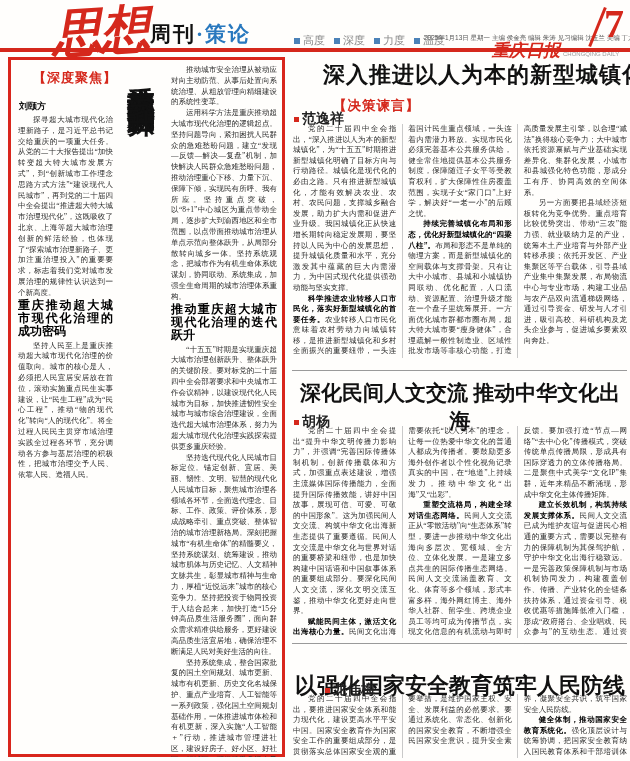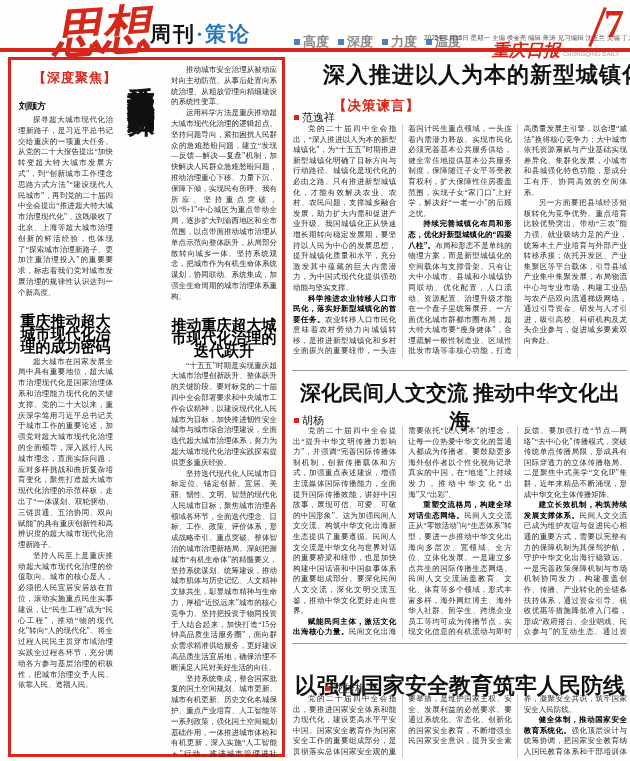--- a/index.html
+++ b/index.html
@@ -20,21 +20,21 @@
   .masthead-sub { left:150px; top:20px; font-size:21px; font-weight:bold; letter-spacing:2px; }
   .masthead-sub .w1 { color:#111; }
   .masthead-sub .dot { color:#2878be; }
   .masthead-sub .w2 { color:#2878be; }
   .hdr-row {
     left:294px; top:33px; width:300px; display:flex; align-items:center; gap:9px;
     font-family:"Liberation Sans", sans-serif; white-space:nowrap;
   }
   .menu-item { display:flex; align-items:center; gap:3px; }
   .menu-sq { width:6px; height:6px; background:#4b82b8; display:inline-block; }
-  .menu-label { font-size:13px; font-weight:bold; color:#8a8a8a; }
+  .menu-label { font-size:11px; font-weight:normal; color:#8a8a8a; }
   .dateline { left:424px; top:34px; font-size:6.5px; color:#555; white-space:nowrap;
     font-family:"Liberation Sans", sans-serif; }
   .paper-logo { left:492px; top:10px; display:flex; align-items:baseline; gap:3px; white-space:nowrap;margin-top:29px; }
   .paper-name { font-size:17px; font-weight:bold; font-style:italic; color:#d5281c; }
   .paper-name-en { font-size:6px; color:#9a9a9a; font-family:"Liberation Sans", sans-serif; }
   .page-slash { left:596px; top:6px; width:3px; height:42px; background:#d5281c; transform:rotate(22deg); }
   .page-number { left:604px; top:0px; font-size:40px; font-weight:bold; color:#d5281c; }
   .red-rule { left:0; top:48px; width:630px; height:4px; background:#d5281c; }
 
   
@@ -43,22 +43,22 @@
     border:3px solid #d9261c; background:#fffefc;
   }
   .fb-tag { left:22px; top:9px; font-size:13px; font-weight:bold; color:#d5281c; letter-spacing:1px; }
   .fb-author { left:8px; top:40px; font-size:9px; font-weight:bold; color:#111; }
   .textcol {
     font-size:7.5px; line-height:10.8px; text-align:justify; color:#2a2a2a;
     overflow:hidden;
   }
   .textcol p { margin:0; text-indent:2em; }
   .textcol .subhead {
-    font-weight:bold; font-size:15px; line-height:13px; text-align:center;
-    margin:16px 0 3px; color:#000; text-indent:0;
+    font-weight:bold; font-size:12px; line-height:13px; 
+    margin:0 0 3px; color:#000; text-indent:0;
   }
   .fb-col1 { left:7px;  top:55px; width:95px;  height:638px; }
   .fb-col2 { left:160px; top:5px; width:106px; height:692px; }
   .fb-vtitle {
     left:102px; top:5px; width:56px; height:692px;
     writing-mode:vertical-rl; text-orientation:upright;
     font-size:27px; line-height:56px; font-weight:bold; color:#111;
     letter-spacing:1px; text-align:start;
   }
 
@@ -66,21 +66,21 @@
   .art-title { left:292px; width:336px; text-align:center; font-weight:bold; color:#111; }
   .a1-title { top:60px;  font-size:22px; letter-spacing:1px;margin-left:24px; }
   .a2-title { top:379px; font-size:21px; }
   .a3-title { top:671px; font-size:22px; }
   .art-tag { left:333px; top:97px; font-size:13.5px; font-weight:bold; color:#d5281c; letter-spacing:1px; }
   .art-author { display:flex; align-items:center; gap:3px; }
   .a1-author { left:294px; top:110px; }
   .a2-author { left:294px; top:413px; }
   .a3-author { left:294px; top:681px;padding-left:31px; }
   .author-sq { width:5px; height:5px; background:#d5281c; display:inline-block; }
-  .author-name { font-size:11px; font-weight:normal; color:#222; }
+  .author-name { font-size:14px; font-weight:bold; color:#222; }
   .art-body {
     left:293px; width:334px;
     column-count:3; column-gap:12px; column-rule:1px solid #c9c9c9; column-fill:auto;
     font-size:7.5px; line-height:10.6px; text-align:justify; color:#2a2a2a; overflow:hidden;
   }
   .art-body p { margin:0; text-indent:2em; }
   .art-body p b { color:#000; }
   .a1-body { top:124px; height:234px; }
   .a2-body { top:426px; height:212px; }
   .a3-body { top:694px; height:64px; }
@@ -125,21 +125,20 @@
   <div class="abs page-slash"></div>
   <div class="abs page-number">7</div>
   <div class="abs red-rule"></div>
 
   <div class="abs focus-box">
     <div class="abs fb-tag">【深度聚焦】</div>
     <div class="abs fb-author">刘颐方</div>
     <div class="abs textcol fb-col1">
         <p>探寻超大城市现代化治理新路子，是习近平总书记交给重庆的一项重大任务。从党的二十大报告提出“加快转变超大特大城市发展方式”，到“创新城市工作理念思路方式方法”“建设现代人民城市”，再到党的二十届四中全会提出“推进超大特大城市治理现代化”，这既吸收了北京、上海等超大城市治理创新的鲜活经验，也体现了“探索城市治理新路子、更加注重治理投入”的重要要求，标志着我们党对城市发展治理的规律性认识达到一个新高度。</p>
         <div class="subhead">重庆推动超大城市现代化治理的成功密码</div>
-        <p>超大城市在国家发展全局中具有重要地位，超大城市治理现代化是国家治理体系和治理能力现代化的关键支撑。党的二十大以来，重庆深学笃用习近平总书记关于城市工作的重要论述，加强党对超大城市现代化治理的全面领导，深入践行人民城市理念，直面实际问题，应对多样挑战和曲折复杂培育变化，聚焦打造超大城市现代化治理的示范样板，走出了“一体谋划、双轮驱动、三链贯通、五治协同、双向赋能”的具有重庆创新性和高辨识度的超大城市现代化治理新路子。</p>
         <p>坚持人民至上是重庆推动超大城市现代化治理的价值取向。城市的核心是人，必须把人民宜居安居放在首位，滚动实施重点民生实事建设，让“民生工程”成为“民心工程”，推动“物的现代化”转向“人的现代化”。将全过程人民民主贯穿市域治理实践全过程各环节，充分调动各方参与基层治理的积极性，把城市治理交予人民、依靠人民、造福人民。</p>
       </div>
     <div class="abs fb-vtitle">重庆推动超大城市现代化治理的成功密码及迭代跃升</div>
     <div class="abs textcol fb-col2">
         <p>推动城市安全治理从被动应对向主动防范、从事后处置向系统治理、从粗放管理向精细建设的系统性变革。</p>
         <p>运用科学方法是重庆推动超大城市现代化治理的逻辑起点。坚持问题导向，紧扣困扰人民群众的急难愁盼问题，建立“发现—反馈—解决—复盘”机制，加快解决人民群众急难愁盼问题，推动治理重心下移、力量下沉、保障下倾，实现民有所呼、我有所应。坚持重点突破，以“8+1”中心城区为重点带动全局，逐步扩大到渝西地区和全市范围，以点带面推动城市治理从单点示范向整体跃升，从局部分散转向城乡一体。坚持系统观念，把城市作为有机生命体系统谋划，协同联动、系统集成，加强全生命周期的城市治理体系重构。</p>
         <div class="subhead">推动重庆超大城市现代化治理的迭代跃升</div>
         <p>“十五五”时期是实现重庆超大城市治理创新跃升、整体跃升的关键阶段。要对标党的二十届四中全会部署要求和中央城市工作会议精神，以建设现代化人民城市为目标，加快推进韧性安全城市与城市综合治理建设，全面迭代超大城市治理体系，努力为超大城市现代化治理实践探索提供更多重庆经验。</p>
         <p>坚持迭代现代化人民城市目标定位。锚定创新、宜居、美丽、韧性、文明、智慧的现代化人民城市目标，聚焦城市治理各领域各环节，全面迭代理念、目标、工作、政策、评价体系，形成战略牵引、重点突破、整体智治的城市治理新格局。深刻把握城市“有机生命体”的精髓要义，坚持系统谋划、统筹建设，推动城市肌体与历史记忆、人文精神文脉共生，彰显城市精神与生命力，厚植“近悦远来”城市的核心竞争力。坚持把投资于物同投资于人结合起来，加快打造“15分钟高品质生活服务圈”，面向群众需求精准供给服务，更好建设高品质生活宜居地，确保治理不断满足人民对美好生活的向往。</p>
         <p>坚持系统集成，整合国家批复的国土空间规划、城市更新、城市有机更新、历史文化名城保护、重点产业培育、人工智能等一系列政策，强化国土空间规划基础作用，一体推进城市体检和有机更新，深入实施“人工智能＋”行动，推进城市管理进社区，建设好房子、好小区、好社区、好城区，积极稳妥盘活存量土地资源和低效用地，充分激发市场力量和社会资本参与治理活力。</p>

